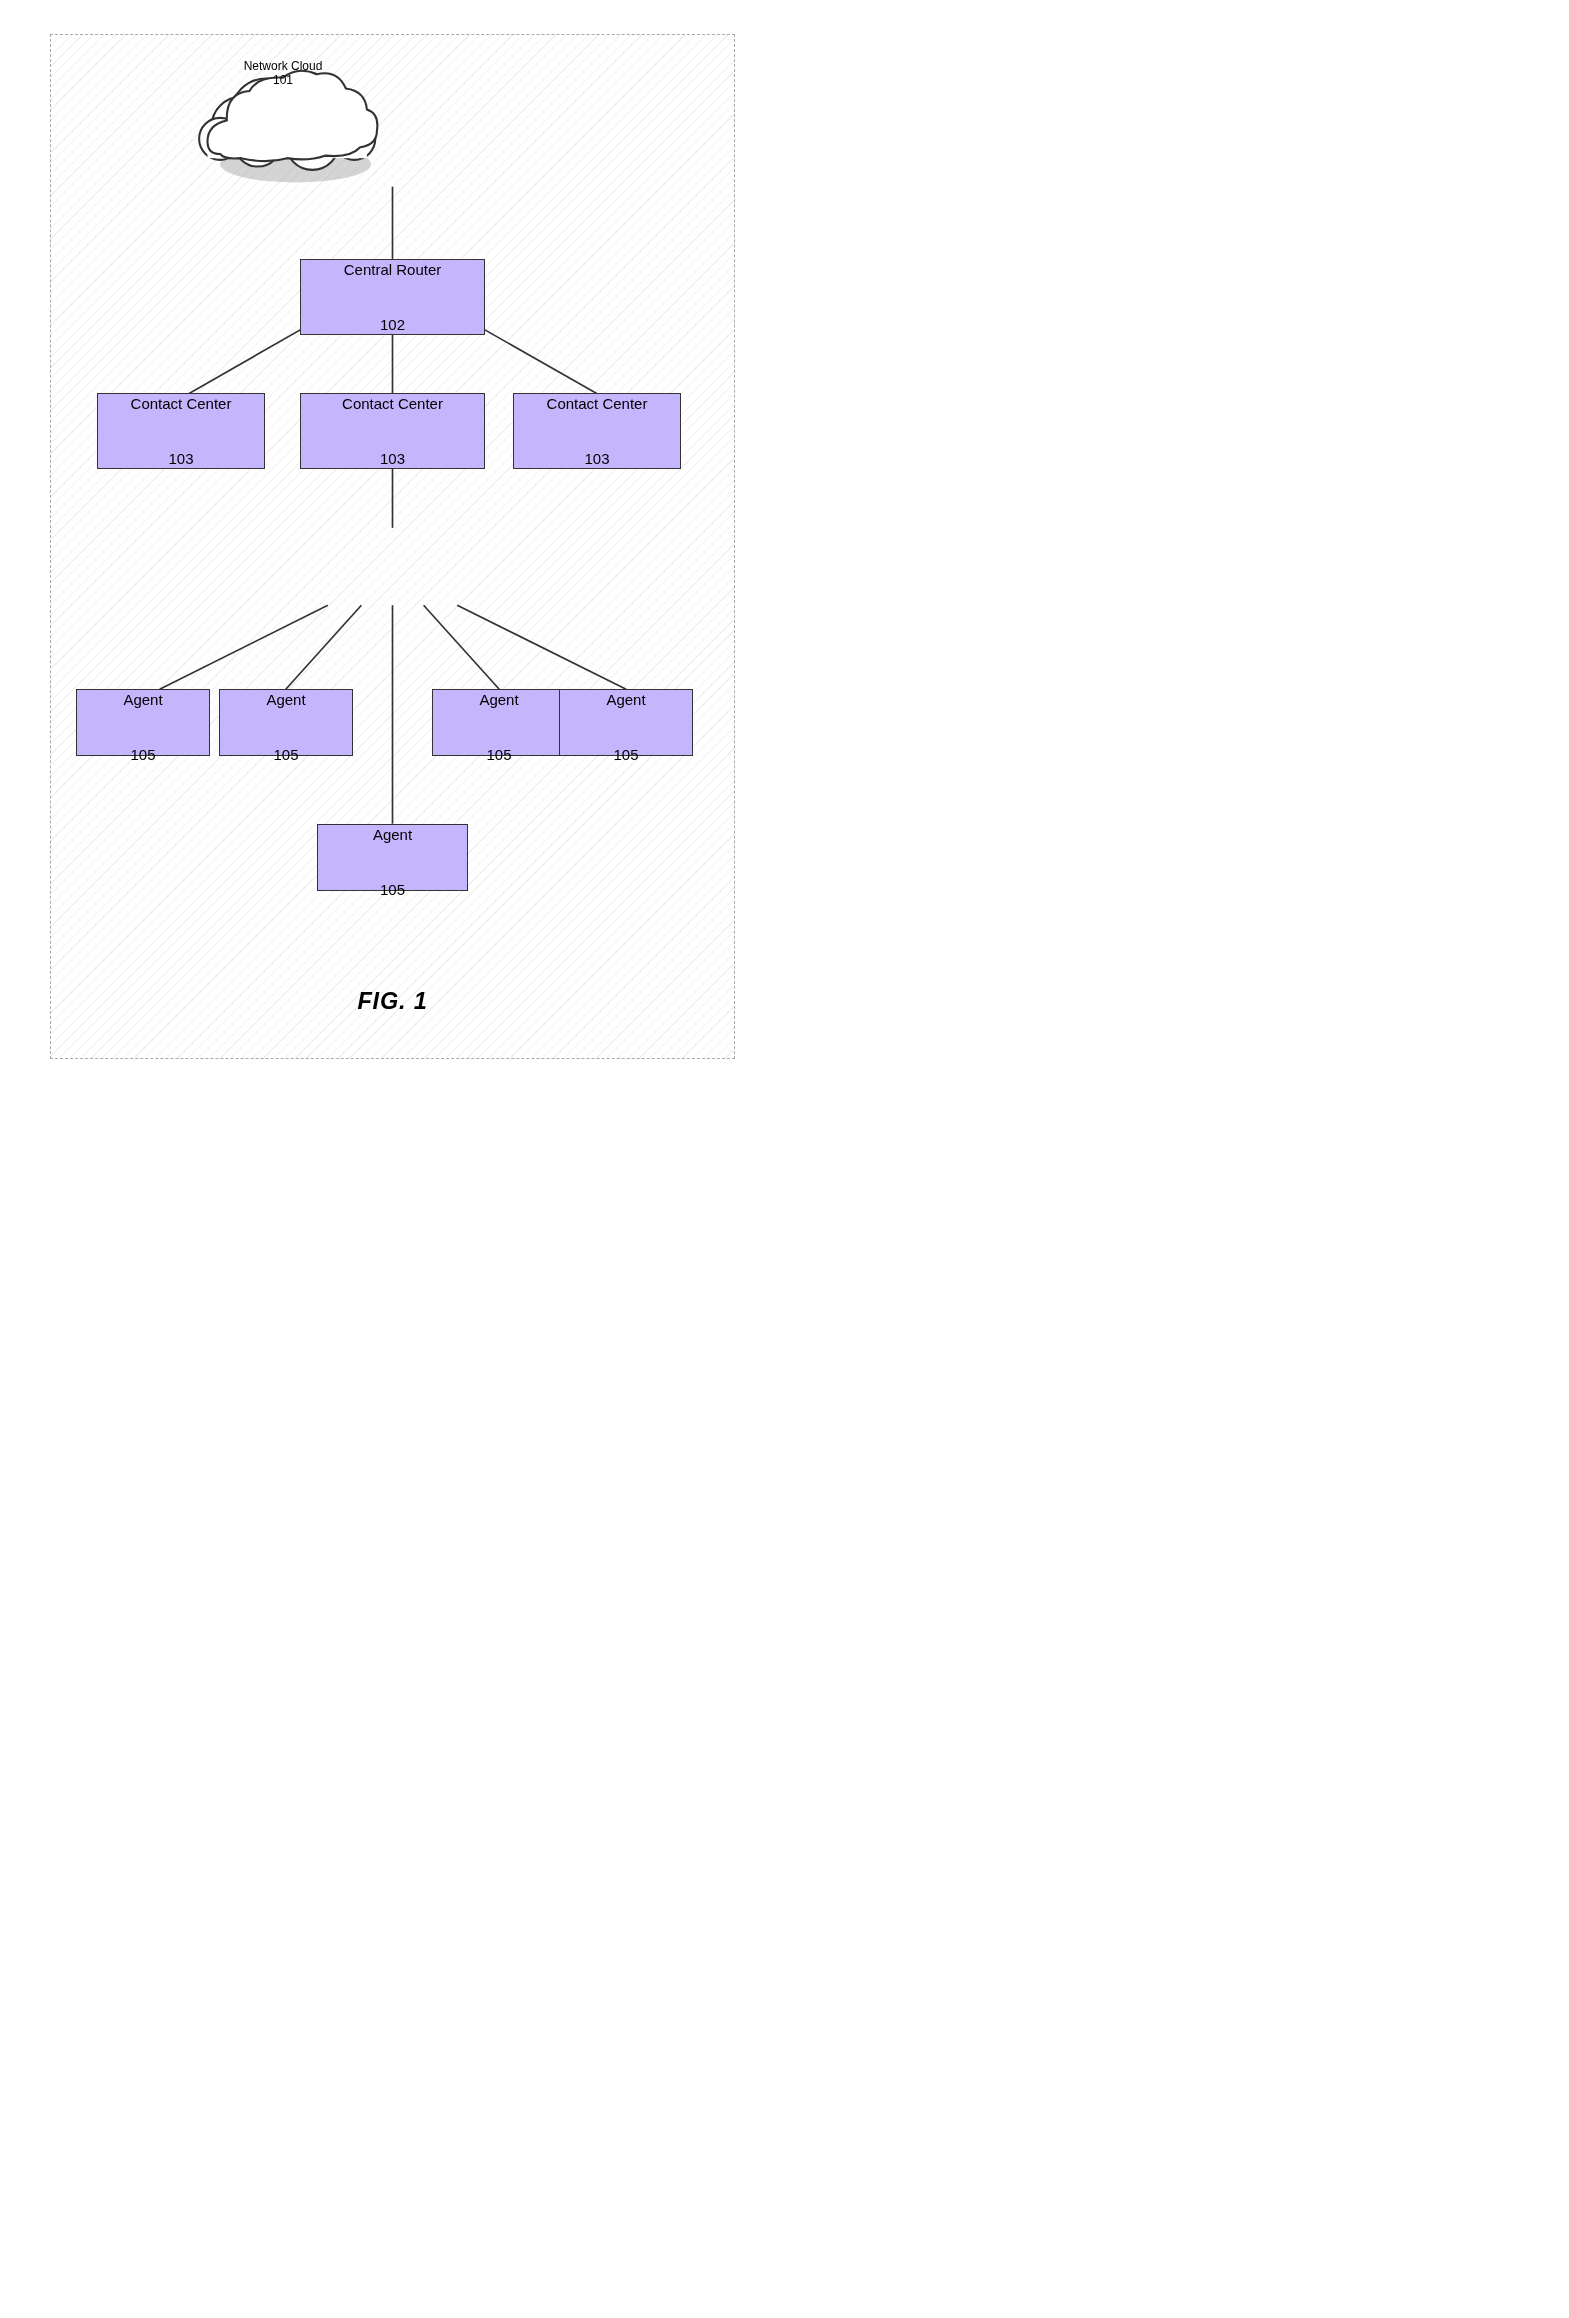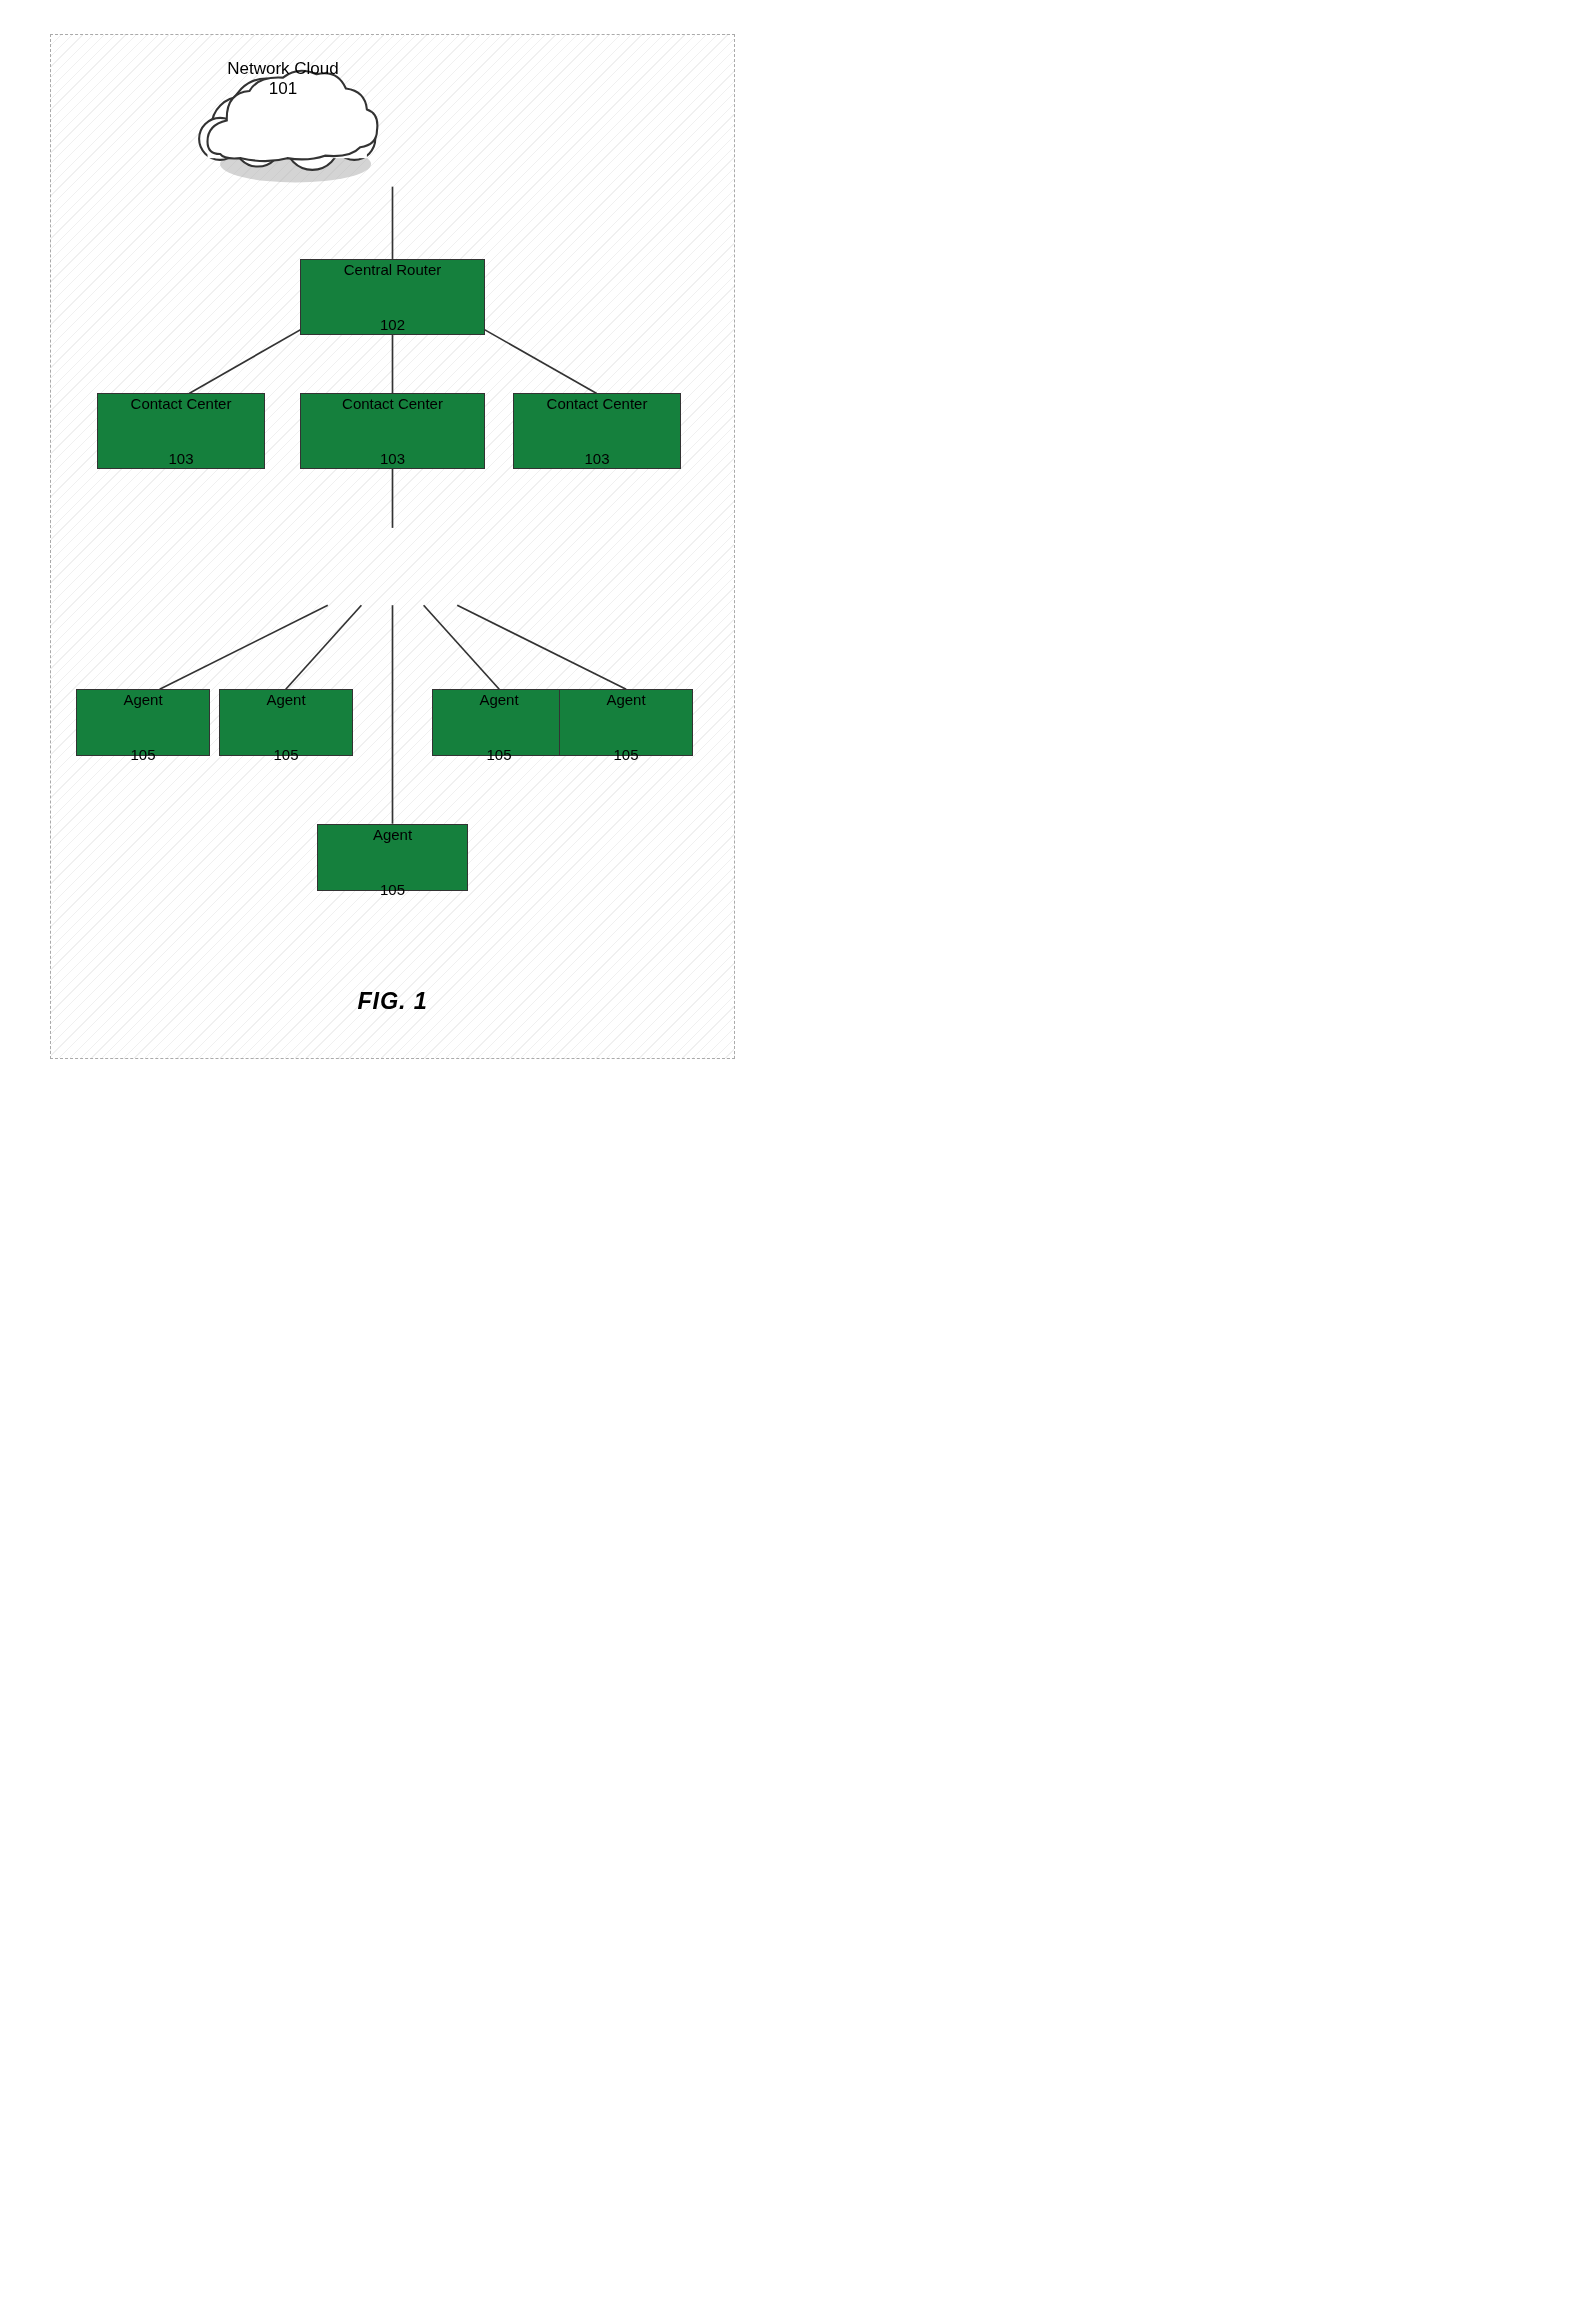--- a/index.html
+++ b/index.html
@@ -31,21 +31,21 @@
 
     .diagram-container {
       position: relative;
       width: 785px;
       min-height: 1160px;
     }
 
     
     .node {
       position: absolute;
-      background: #15803d;
+      background: #c4b5fd;
       border: 1.7px solid #333;
       display: flex;
       flex-direction: column;
       align-items: center;
       justify-content: space-between;
       text-align: center;
       font-size: 15px;
       line-height: 1.3;
     }
 
@@ -71,21 +71,21 @@
       flex-direction: column;
       align-items: center;
     }
 
     .cloud-text {
       position: absolute;
       top: 25px;
       left: 50%;
       transform: translateX(-50%);
       text-align: center;
-      font-size: 17px;
+      font-size: 12px;
       z-index: 10;
       white-space: nowrap;
     }
 
     .cloud-svg {
       width: 219px;
       height: 151px;
     }
 
     

